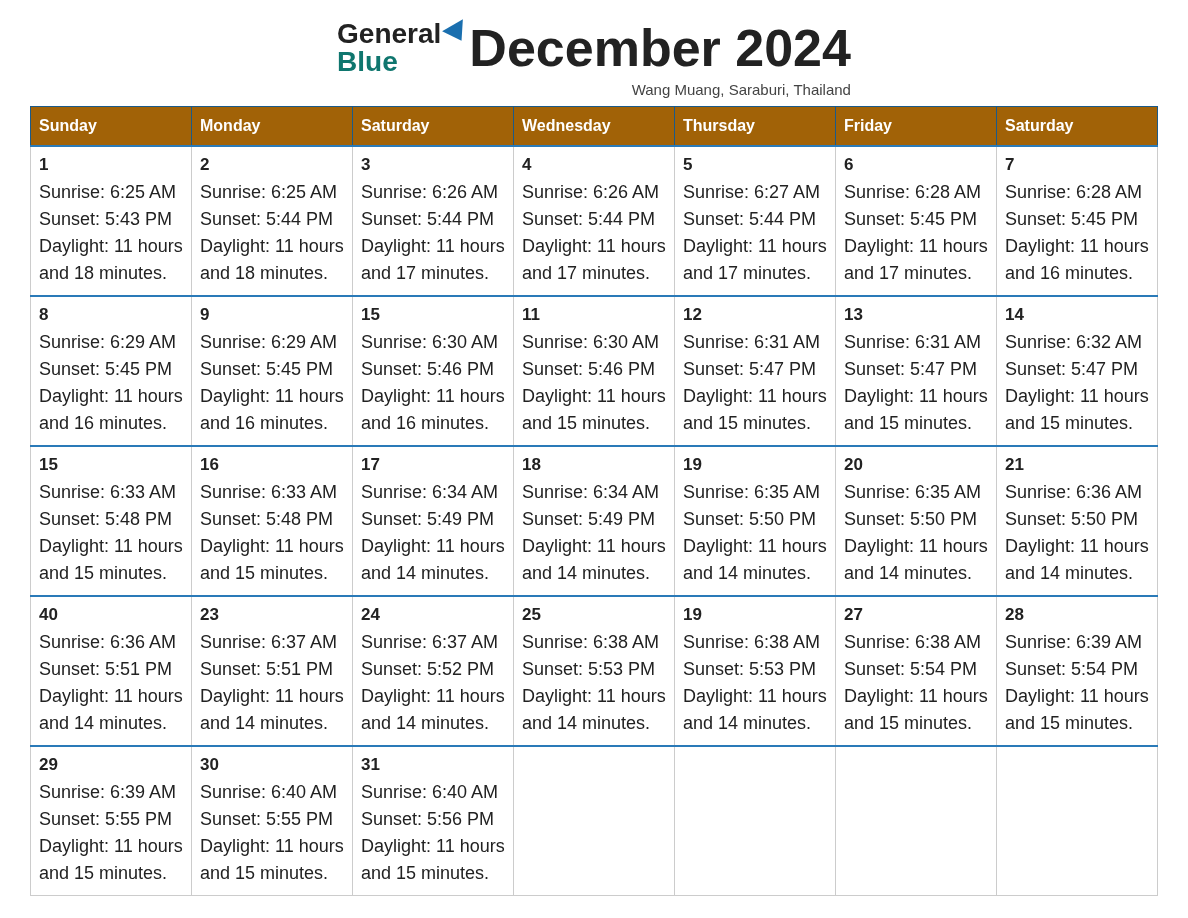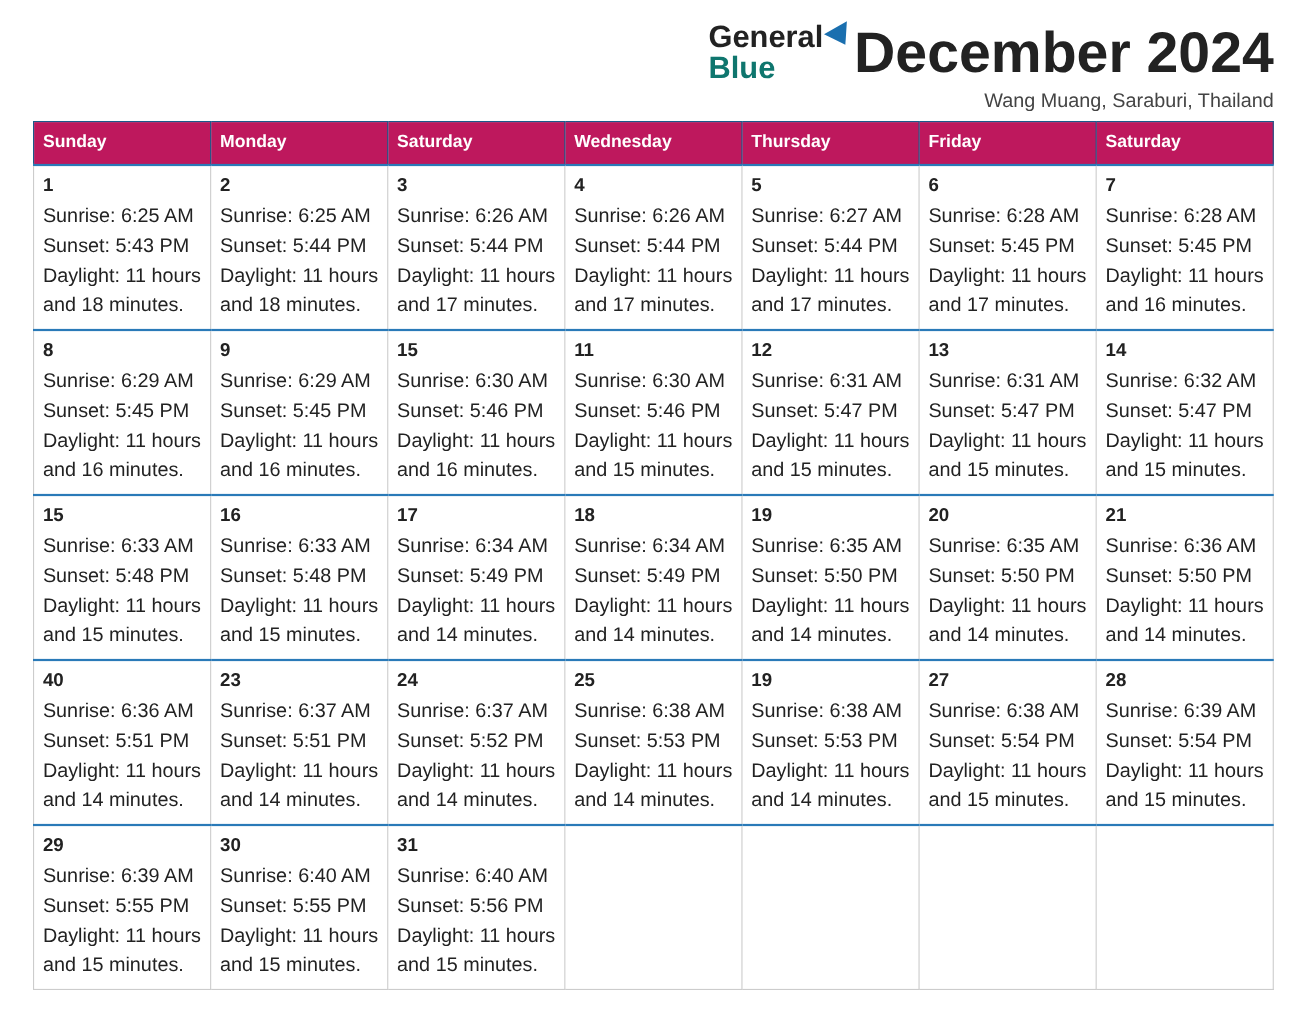--- a/index.html
+++ b/index.html
@@ -6,21 +6,21 @@
     body {
       font-family: Arial, sans-serif;
       background: #fff;
       color: #222;
       width: 1188px;
       min-height: 918px;
       padding: 20px 30px;
     }
     .header-row {
       display: flex;
-      justify-content: flex-end;
+      justify-content: center;
       align-items: flex-start;
       margin-bottom: 4px;
     }
     .logo {
       display: flex;
       flex-direction: column;
       align-items: flex-start;
     }
     .logo-text-general {
       font-size: 28px;
@@ -53,31 +53,31 @@
     .title-block {
       text-align: right;
     }
     .month-title {
       font-size: 52px;
       font-weight: bold;
       color: #222;
       line-height: 1.1;
     }
     .location-title {
-      font-size: 18px;
+      font-size: 15px;
       color: #444;
       margin-top: 4px;
     }
     .calendar-table {
       width: 100%;
       border-collapse: collapse;
       margin-top: 8px;
     }
     .calendar-table th {
-      background-color: #be185d;
+      background-color: #a16207;
       color: #fff;
       font-size: 16px;
       font-weight: bold;
       padding: 10px 8px;
       text-align: left;
       border: 1px solid #1a5a8a;
     }
     .calendar-table td {
       vertical-align: top;
       padding: 8px 8px;

